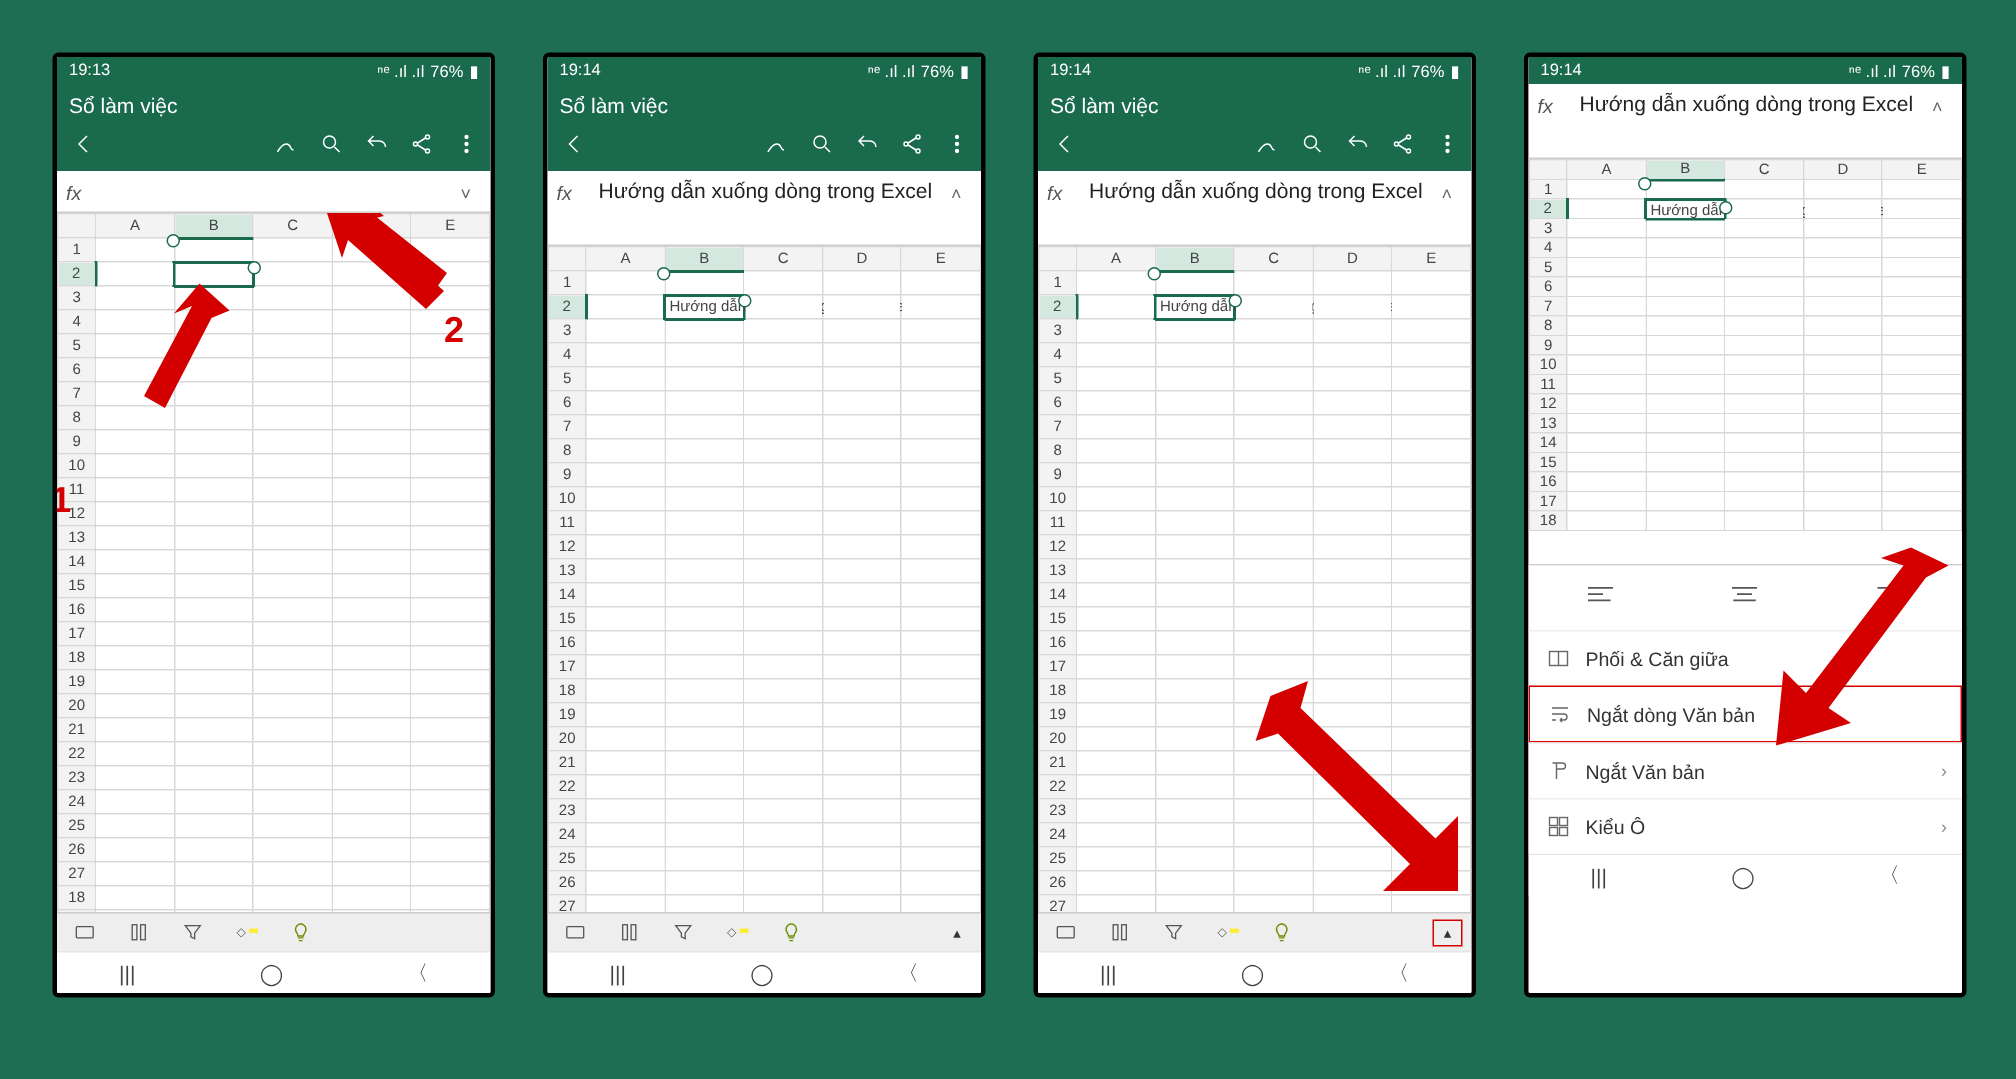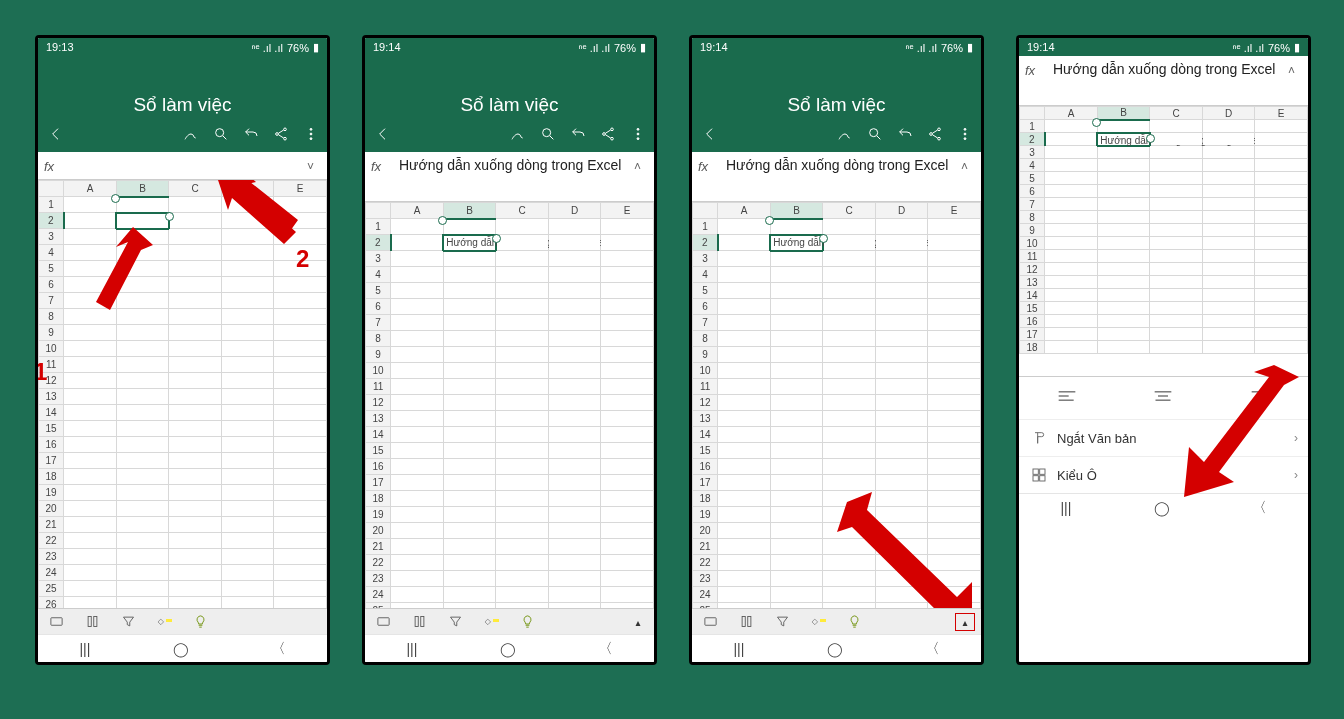--- a/index.html
+++ b/index.html
@@ -42,21 +42,21 @@
   .status .right { display:flex; gap:4px; align-items:flex-end; }
 
   
   .appheader {
     background: #1a6b4d;
     color: #fff;
     display: flex;
     flex-direction: column;
     padding: 4px 8px 6px 8px;
   }
-  .appheader .title { text-align:center; font-size:19px; padding:2px 0 6px 0;margin-top:32px;}
+  .appheader .title { text-align:left; font-size:14px; padding:2px 0 6px 0;}
   .appheader .row2 { display:flex; align-items:center; justify-content:space-between; height:24px;}
   .appheader .row2 .left { width:20px; }
   .appheader .row2 .icons { display:flex; gap:14px; align-items:center;}
   .ico { width:16px; height:16px; display:inline-flex; align-items:center; justify-content:center; }
   .ico svg { width:16px; height:16px; stroke:#fff; fill:none; stroke-width:1.5; }
 
   
   .fbar {
     display:flex;
     align-items:flex-start;
@@ -1366,20 +1366,33 @@
             <line x1="3" y1="12" x2="21" y2="12"></line>
           </svg></span>
       <span><svg viewBox="0 0 24 14">
             <line x1="2" y1="2" x2="22" y2="2"></line>
             <line x1="10" y1="7" x2="22" y2="7"></line>
             <line x1="4" y1="12" x2="22" y2="12"></line>
           </svg></span>
     </div>
     <div class="menuitem">
       <svg viewBox="0 0 24 24">
+          <rect x="3" y="5" width="18" height="14"></rect>
+          <line x1="12" y1="5" x2="12" y2="19"></line>
+        </svg>
+      <span>Phối &amp; Căn giữa</span>
+    </div>
+    <div class="menuitem hl">
+      <svg viewBox="0 0 24 24">
+          <path d="M4 6h16M4 12h12a3 3 0 010 6h-4m0 0l2-2m-2 2l2 2M4 18h4"></path>
+        </svg>
+      <span>Ngắt dòng Văn bản</span>
+    </div>
+    <div class="menuitem">
+      <svg viewBox="0 0 24 24">
           <path d="M6 4h10a3 3 0 010 6h-6v10M10 4v16"></path>
         </svg>
       <span>Ngắt Văn bản</span>
       <span class="chev">›</span>
     </div>
     <div class="menuitem">
       <svg viewBox="0 0 24 24">
           <rect x="3" y="3" width="8" height="8"></rect>
           <rect x="13" y="3" width="8" height="8"></rect>
           <rect x="3" y="13" width="8" height="8"></rect>

